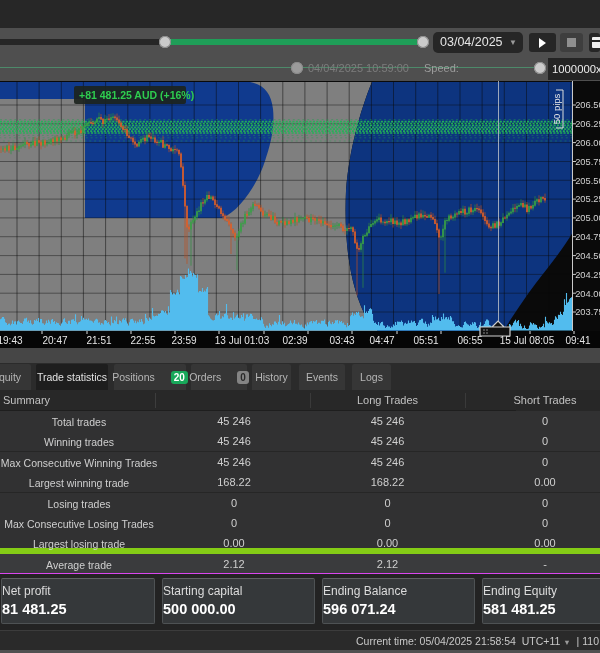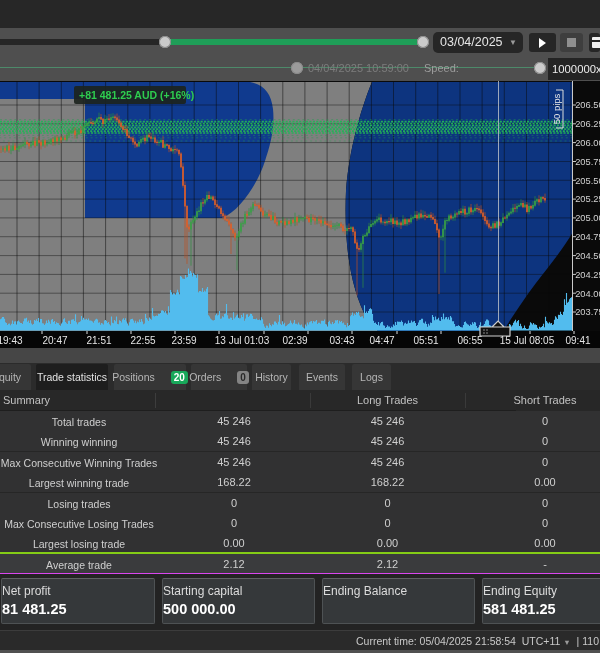--- a/index.html
+++ b/index.html
@@ -151,21 +151,21 @@
     <span style="position:absolute;left:310px;top:3px;width:1px;height:15px;background:#3a3a3a"></span>
     <span style="position:absolute;left:465px;top:3px;width:1px;height:15px;background:#3a3a3a"></span>
 </div>
 <div class="row" style="top:411px;background:#313132;border-bottom:1px solid #c2410c">
     <span class="c1">Total trades</span>
     <span class="c2">45 246</span>
     <span class="c3">45 246</span>
     <span class="c4">0</span>
   </div>
 <div class="row" style="top:431px;background:#313132;border-bottom:1px solid #262626">
-    <span class="c1">Winning winning</span>
+    <span class="c1">Winning trades</span>
     <span class="c2">45 246</span>
     <span class="c3">45 246</span>
     <span class="c4">0</span>
   </div>
 <div class="row" style="top:452px;background:#313132;border-bottom:1px solid #262626">
     <span class="c1">Max Consecutive Winning Trades</span>
     <span class="c2">45 246</span>
     <span class="c3">45 246</span>
     <span class="c4">0</span>
   </div>
@@ -180,21 +180,21 @@
     <span class="c2">0</span>
     <span class="c3">0</span>
     <span class="c4">0</span>
   </div>
 <div class="row" style="top:513px;background:#313132;border-bottom:1px solid #262626">
     <span class="c1">Max Consecutive Losing Trades</span>
     <span class="c2">0</span>
     <span class="c3">0</span>
     <span class="c4">0</span>
   </div>
-<div class="row" style="top:533px;background:#313132;border-bottom:2px solid #84cc16">
+<div class="row" style="top:533px;background:#313132;border-bottom:6px solid #84cc16">
     <span class="c1">Largest losing trade</span>
     <span class="c2">0.00</span>
     <span class="c3">0.00</span>
     <span class="c4">0.00</span>
   </div>
 <div class="row" style="top:554px;background:#3a3b3d;border-bottom:2px solid #d946ef">
     <span class="c1">Average trade</span>
     <span class="c2">2.12</span>
     <span class="c3">2.12</span>
     <span class="c4">-</span>
@@ -204,20 +204,21 @@
 <div class="box" style="left:1px;width:154px">
     <div class="l">Net profit</div>
     <div class="v">81 481.25</div>
   </div>
 <div class="box" style="left:162px;width:153px">
     <div class="l">Starting capital</div>
     <div class="v">500 000.00</div>
   </div>
 <div class="box" style="left:322px;width:153px">
     <div class="l">Ending Balance</div>
+    <div class="v">596 071.24</div>
   </div>
 <div class="box" style="left:482px;width:153px">
     <div class="l">Ending Equity</div>
     <div class="v">581 481.25</div>
   </div>
 <div class="abs" style="left:0;top:630px;width:600px;height:20px;background:#2a2a2a;border-top:1px solid #3c3c3c;white-space:nowrap">
 <span style="position:absolute;left:356px;top:4px;font-size:10.5px;color:#c9c9c9;white-space:nowrap">Current time: 05/04/2025 21:58:54&nbsp;&nbsp;UTC+11&nbsp;<span style="font-size:7.5px;color:#9a9a9a">▼</span>&nbsp;&nbsp;|&nbsp;110 ms</span>
 </div>
 <div class="abs" style="left:0;top:650px;width:600px;height:3px;background:#505050"></div>
 </body></html>

